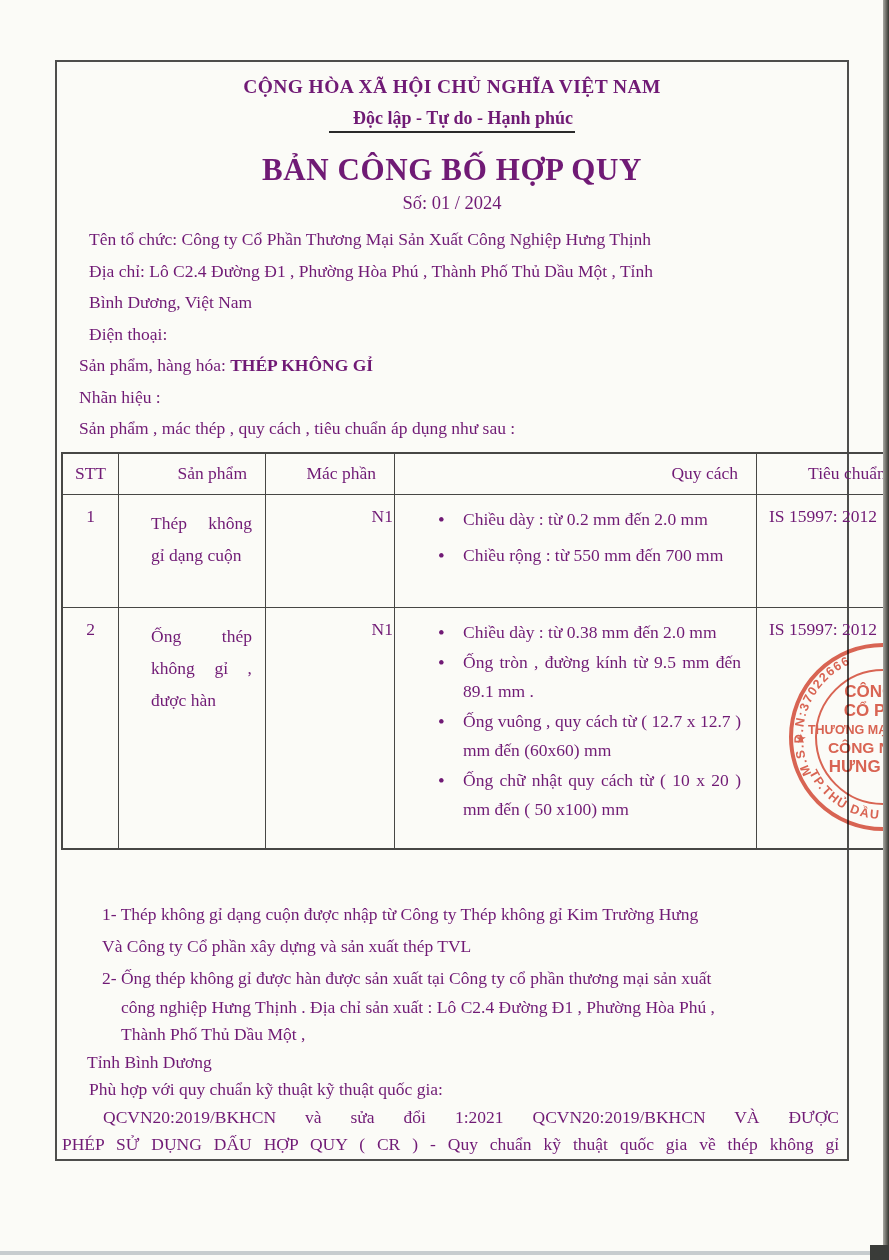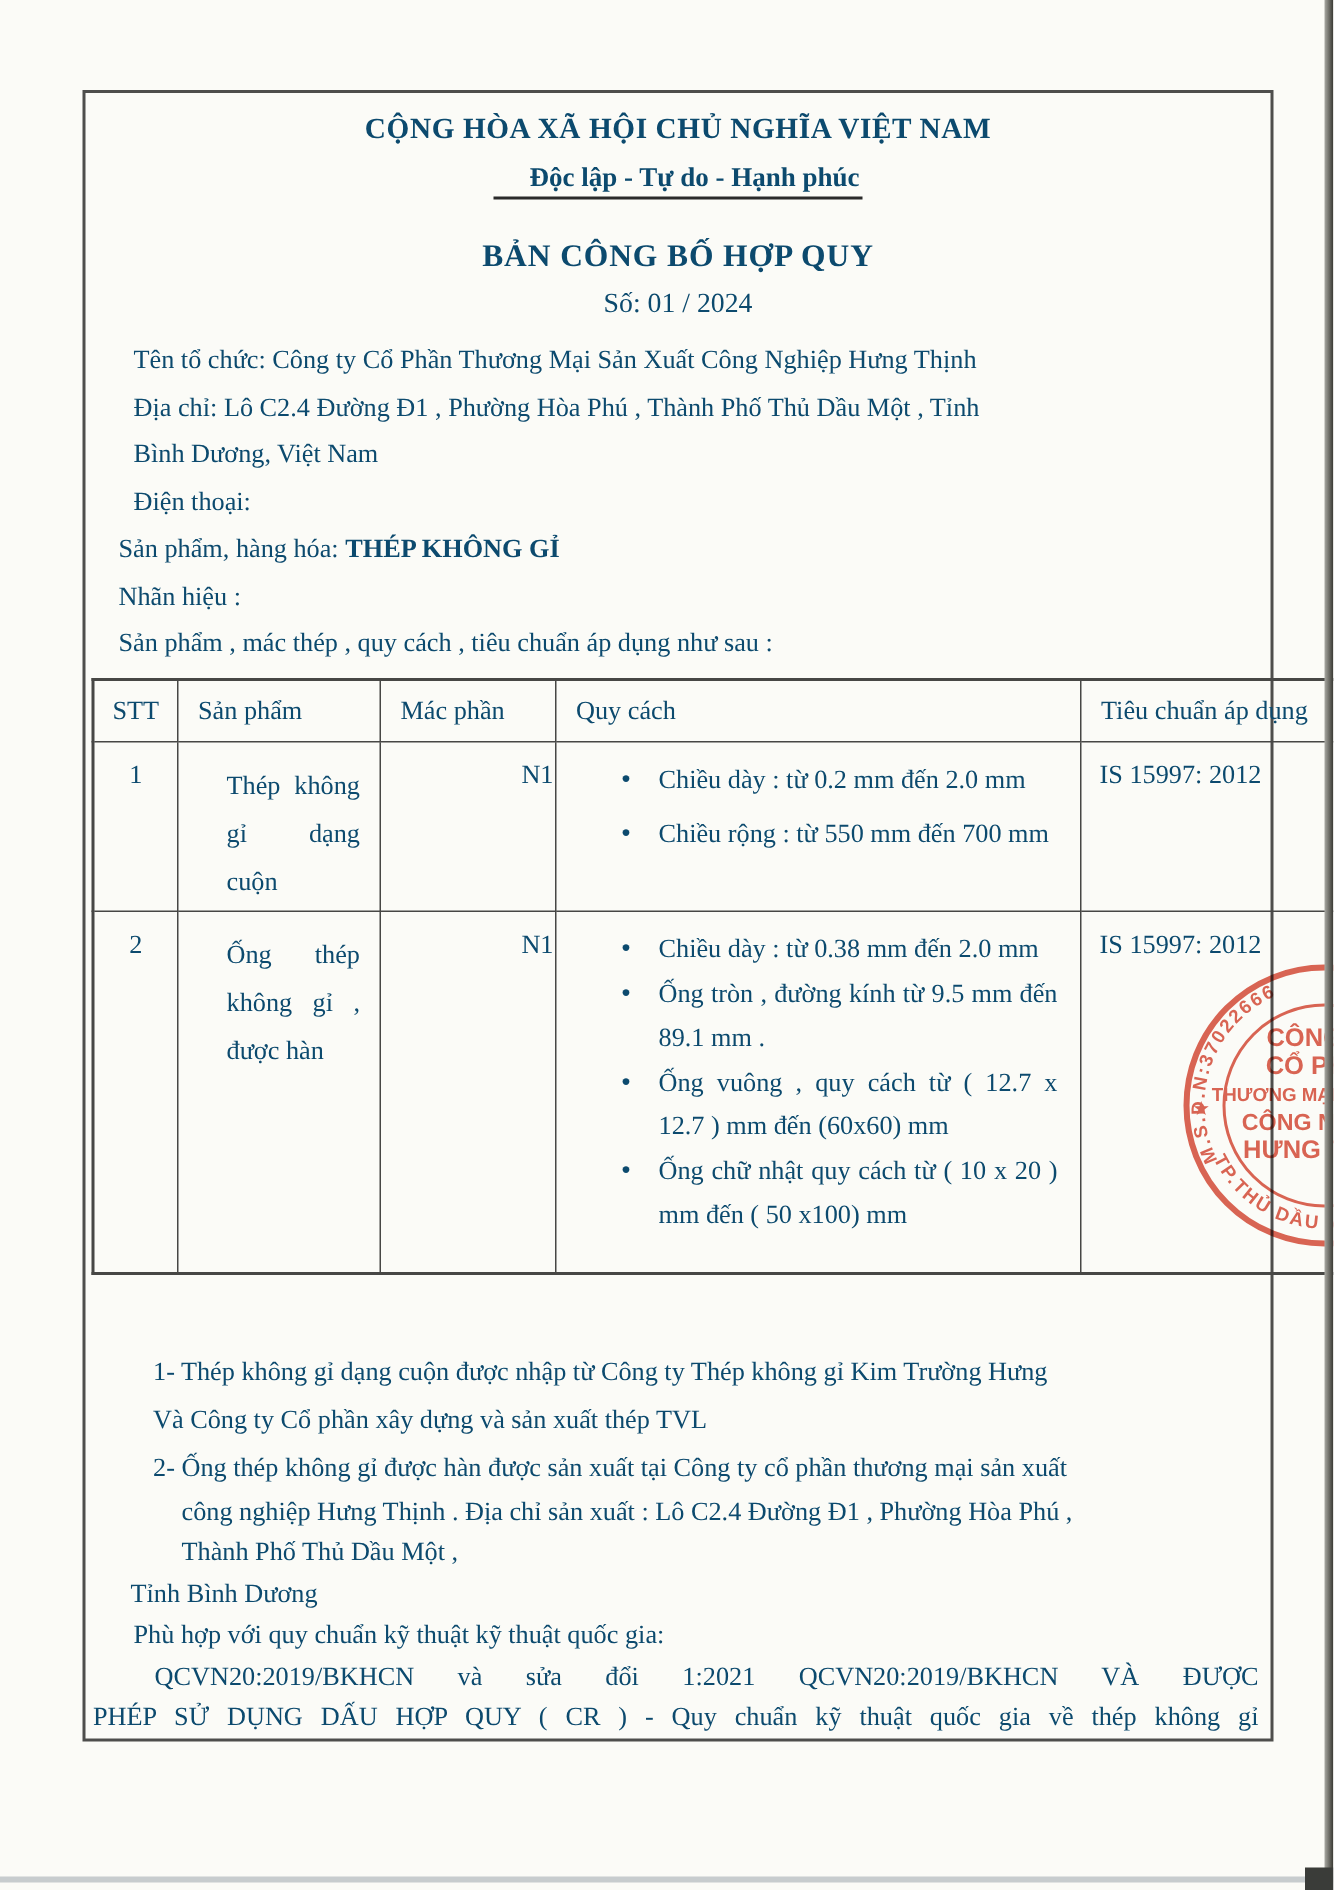--- a/index.html
+++ b/index.html
@@ -1,47 +1,47 @@
 <!DOCTYPE html>
 <html><head>
 <meta charset="utf-8">
 <style>
   html,body{margin:0;padding:0;background:#ffffff;}
   .page{
     position:relative;width:889px;height:1260px;overflow:hidden;
     background:#fbfbf7;
     font-family:"Liberation Serif","DejaVu Serif",serif;
-    color:#0c4a6e;
+    color:#701a75;
   }
   .frame{
     position:absolute;left:55px;top:60px;width:790px;height:1097px;
     border:2px solid #4e4e4c;background:transparent;
   }
   .center{text-align:center;}
   .h-national{margin-top:12px;line-height:26px;font-size:19.5px;font-weight:bold;letter-spacing:.4px;}
   .h-motto-wrap{margin-top:4px;line-height:28px;font-size:18px;}
   .h-motto{font-weight:bold;border-bottom:2.5px solid #2a2a2a;padding:0 2px 3px 24px;}
-  .h-title{margin-top:23px;line-height:30px;font-size:21px;font-weight:bold;letter-spacing:.6px;}
+  .h-title{margin-top:23px;line-height:30px;font-size:31px;font-weight:bold;letter-spacing:.6px;}
   .h-number{margin-top:5px;line-height:26px;font-size:18.5px;}
   .info{margin-top:8px;}
   .ln{margin:0;padding:0 14px 0 32px;font-size:17.5px;line-height:31.5px;}
   .ln.ind{padding-left:22px;}
   .bold{font-weight:bold;}
   table.spec{
     border-collapse:collapse;margin:7px 0 0 4px;width:775px;table-layout:fixed;
     font-size:17.5px;
   }
   table.spec th,table.spec td{border:1.5px solid #474745;vertical-align:top;font-weight:normal;}
   table.spec{border:2px solid #474745;}
   th.c-stt,td.c-stt{width:55px;text-align:center;}
   th.c-prod,td.c-prod{width:115px;padding-left:19px;}
   th.c-grade,td.c-grade{width:97px;}
   th.c-spec,td.c-spec{width:330px;}
   th.c-std,td.c-std{width:176px;}
-  table.spec th{height:40px;vertical-align:middle;text-align:left;padding:0 6px 0 13px;}
+  table.spec th{height:40px;vertical-align:middle;text-align:right;padding:0 18px 0 13px;}
   table.spec th.c-stt{text-align:center;padding:0;}
   tr.r1 td{height:100px;}
   tr.r2 td{height:228px;}
   td.c-stt{padding-top:11px;}
   td .cellpad{padding:11px 12px 0 13px;text-align:justify;line-height:32px;}
   td.c-grade{text-align:right;padding-top:11px;}
   td.c-std{padding:11px 6px 0 12px;}
   ul.bullets{list-style:none;margin:0;padding:9px 14px 0 40px;}
   ul.bullets li{
     position:relative;padding-left:27px;margin-bottom:7px;

